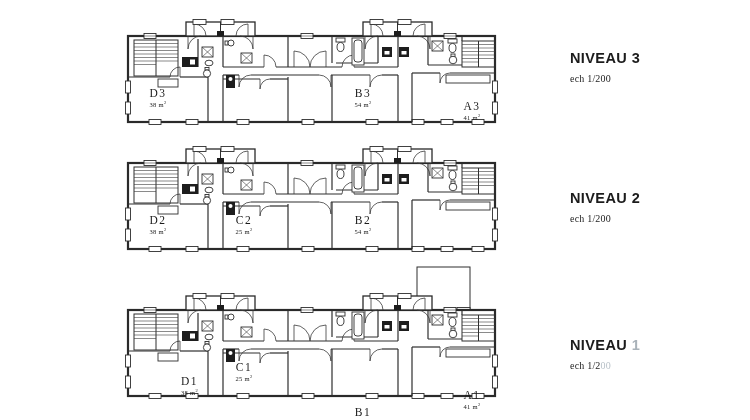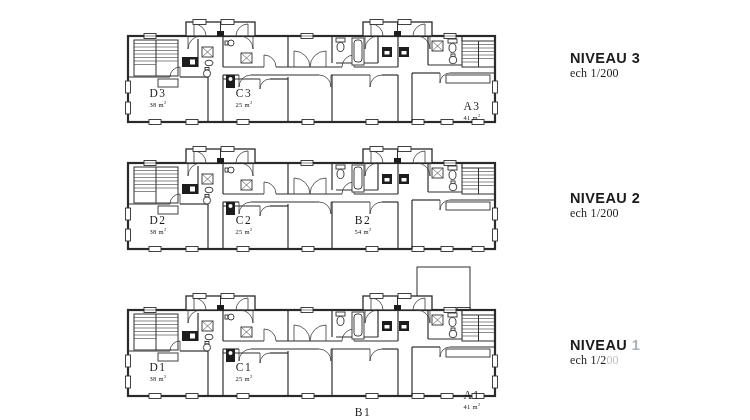--- a/index.html
+++ b/index.html
@@ -9,21 +9,21 @@
   .plan svg{display:block;}
   .plan-3{top:15px;height:120px;}
   .plan-2{top:142px;height:120px;}
   .plan-1{top:260px;height:150px;}
   .apt{position:absolute;width:80px;text-align:center;color:#1b1b1b;}
   .apt-code{font-family:"Liberation Serif",serif;font-size:11.5px;letter-spacing:1.5px;line-height:11px;}
   .apt-area{font-family:"Liberation Serif",serif;font-size:6.5px;letter-spacing:.3px;line-height:8px;}
   .apt-area sup{font-size:4.5px;}
   .level-title{position:absolute;left:570px;width:100px;color:#1c1c1c;}
   .lt-main{font-size:14.5px;font-weight:bold;letter-spacing:.4px;line-height:15px;white-space:nowrap;}
-  .lt-scale{font-family:"Liberation Serif",serif;font-size:12px;line-height:8px;margin-top:3px;letter-spacing:.2px;}
+  .lt-scale{font-family:"Liberation Serif",serif;font-size:10px;line-height:8px;margin-top:9px;letter-spacing:.2px;}
   .faded{color:#a9b2b9;}
   .faded2{color:#b8c1c8;}
   
   svg .ln{stroke:#2e2e2e;fill:none;stroke-width:1;}
   svg .wall{stroke:#2a2a2a;fill:#ffffff;stroke-width:2.2;}
   svg .wall-thin{stroke:#2a2a2a;fill:#ffffff;stroke-width:1.3;}
   svg .iw{stroke:#2e2e2e;fill:none;stroke-width:1.2;}
   svg .thin{stroke:#3a3a3a;fill:none;stroke-width:.6;}
   svg .arc{stroke:#3a3a3a;fill:none;stroke-width:.8;}
   svg .win{stroke:#2e2e2e;fill:#ffffff;stroke-width:.9;}
@@ -206,23 +206,23 @@
   </svg>
 
   <div class="plan plan-3">
     <svg width="382" height="120">
       <use href="#floorplan"></use>
     </svg>
     <div class="apt" style="left:-6px;top:73px;">
       <div class="apt-code">D3</div>
       <div class="apt-area"><span>38 m</span><sup>2</sup></div>
     </div>
-    <div class="apt" style="left:80px;top:73px;">
-      <div class="apt-code">C3</div>
-      <div class="apt-area"><span>25 m</span><sup>2</sup></div>
+    <div class="apt" style="left:199px;top:73px;">
+      <div class="apt-code">B3</div>
+      <div class="apt-area"><span>54 m</span><sup>2</sup></div>
     </div>
     <div class="apt" style="left:308px;top:86px;">
       <div class="apt-code">A3</div>
       <div class="apt-area"><span>41 m</span><sup>2</sup></div>
     </div>
   </div>
 
   <div class="plan plan-2">
     <svg width="382" height="120">
       <use href="#floorplan"></use>
@@ -240,21 +240,21 @@
       <div class="apt-area"><span>54 m</span><sup>2</sup></div>
     </div>
   </div>
 
   <div class="plan plan-1">
     <svg width="382" height="150">
       <rect class="ln" x="293" y="7" width="53" height="43"></rect>
       <rect class="win" x="333" y="47.5" width="13" height="5"></rect>
       <use href="#floorplan" y="29"></use>
     </svg>
-    <div class="apt" style="left:-6px;top:102px;">
+    <div class="apt" style="left:-6px;top:116px;text-align:right;">
       <div class="apt-code">D1</div>
       <div class="apt-area"><span>38 m</span><sup>2</sup></div>
     </div>
     <div class="apt" style="left:80px;top:102px;">
       <div class="apt-code">C1</div>
       <div class="apt-area"><span>25 m</span><sup>2</sup></div>
     </div>
     <div class="apt" style="left:199px;top:102px;margin-top:45px;">
       <div class="apt-code">B1</div>
       <div class="apt-area"><span>54 m</span><sup>2</sup></div>

